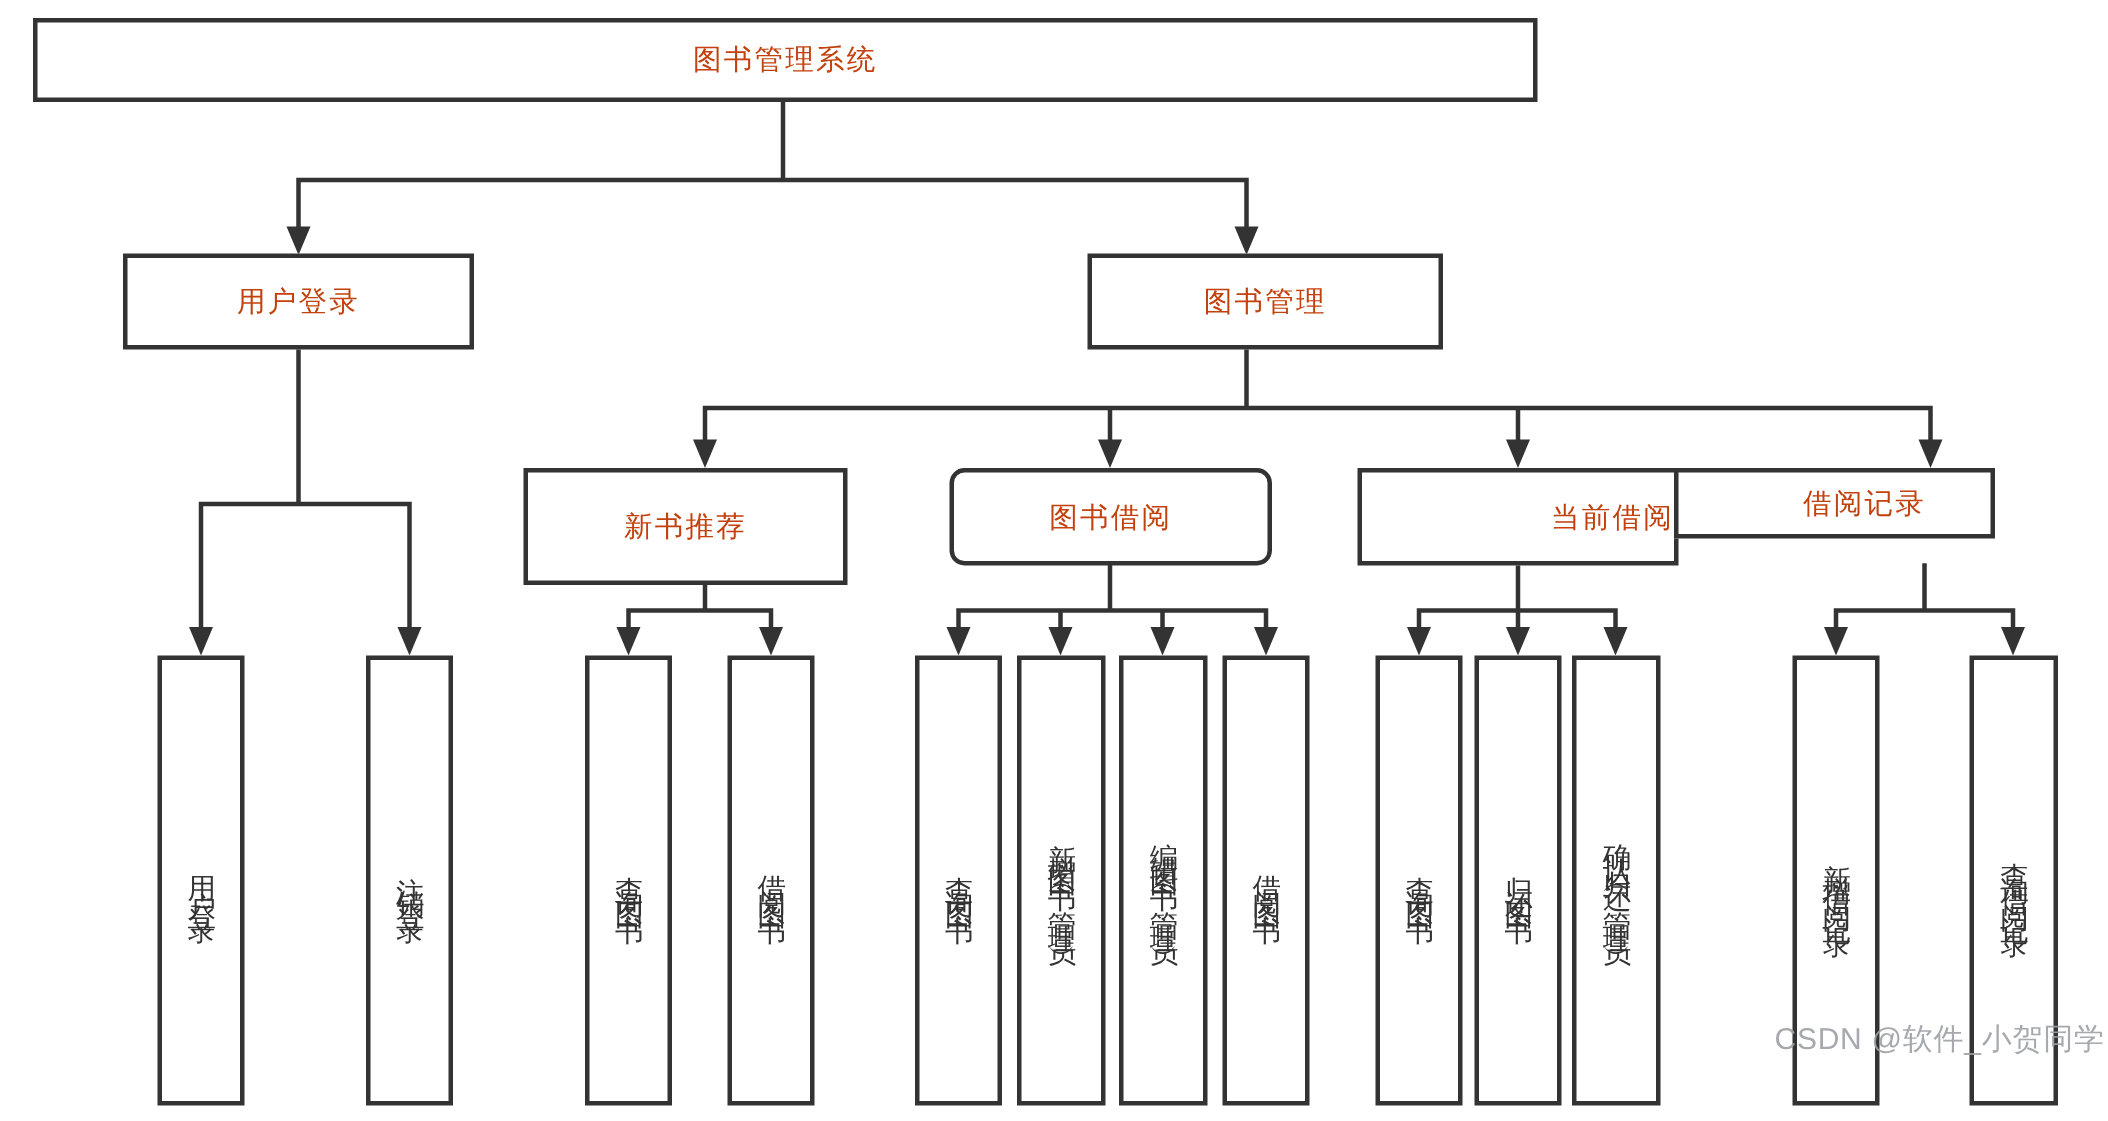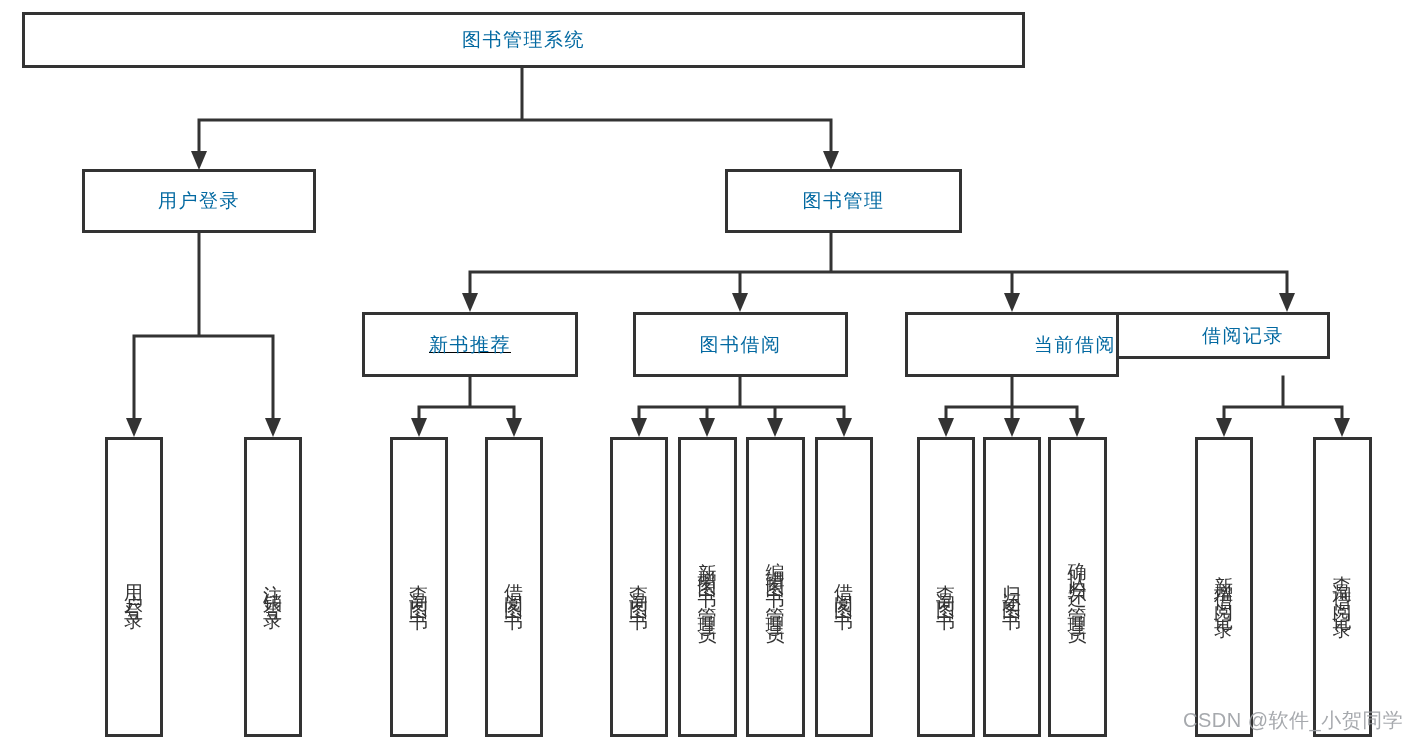--- a/index.html
+++ b/index.html
@@ -26,35 +26,35 @@
     box-sizing: border-box;
     border: 3px solid #333333;
     background: #ffffff;
     display: flex;
     align-items: center;
     justify-content: center;
     z-index: 2;
   }
   .h-box .node-label {
     font-size: 19px;
-    color: #0369a1;
+    color: #c2410c;
     letter-spacing: 1.5px;
     white-space: nowrap;
   }
   .v-box .node-label {
     writing-mode: vertical-rl;
     font-size: 19px;
     color: #333333;
     letter-spacing: 9px;
     line-height: 1;
   }
   .watermark {
     position: absolute;
     left: 1183px;
-    top: 707px;
+    top: 679px;
     font-size: 20px;
     color: #9da0a5;
     letter-spacing: 0.5px;
     white-space: nowrap;
     z-index: 3;
     opacity: 0.9;
   }
 </style>
 </head>
 <body>
@@ -105,24 +105,24 @@
     <span class="node-label">图书管理系统</span>
   </div>
 
   <div class="box h-box" style="left:82px; top:169px; width:234px; height:64px;">
     <span class="node-label">用户登录</span>
   </div>
   <div class="box h-box" style="left:713px; top:169px; width:237px; height:64px;margin-left:12px;">
     <span class="node-label">图书管理</span>
   </div>
 
-  <div class="box h-box" style="left:362px; top:312px; width:216px; height:65px;text-decoration:underline;">
+  <div class="box h-box" style="left:349px; top:312px; width:216px; height:78px;">
     <span class="node-label">新书推荐</span>
   </div>
-  <div class="box h-box" style="left:633px; top:312px; width:215px; height:65px;">
+  <div class="box h-box" style="left:633px; top:312px; width:215px; height:65px;border-radius:10px;">
     <span class="node-label">图书借阅</span>
   </div>
   <div class="box h-box" style="left:905px; top:312px; width:214px; height:65px;justify-content:flex-end;">
     <span class="node-label">当前借阅</span>
   </div>
   <div class="box h-box" style="left:1116px; top:312px; width:214px; height:47px;padding-left:40px;">
     <span class="node-label">借阅记录</span>
   </div>
 
   <div class="box v-box" style="left:105px; top:437px; width:58px; height:300px;">

